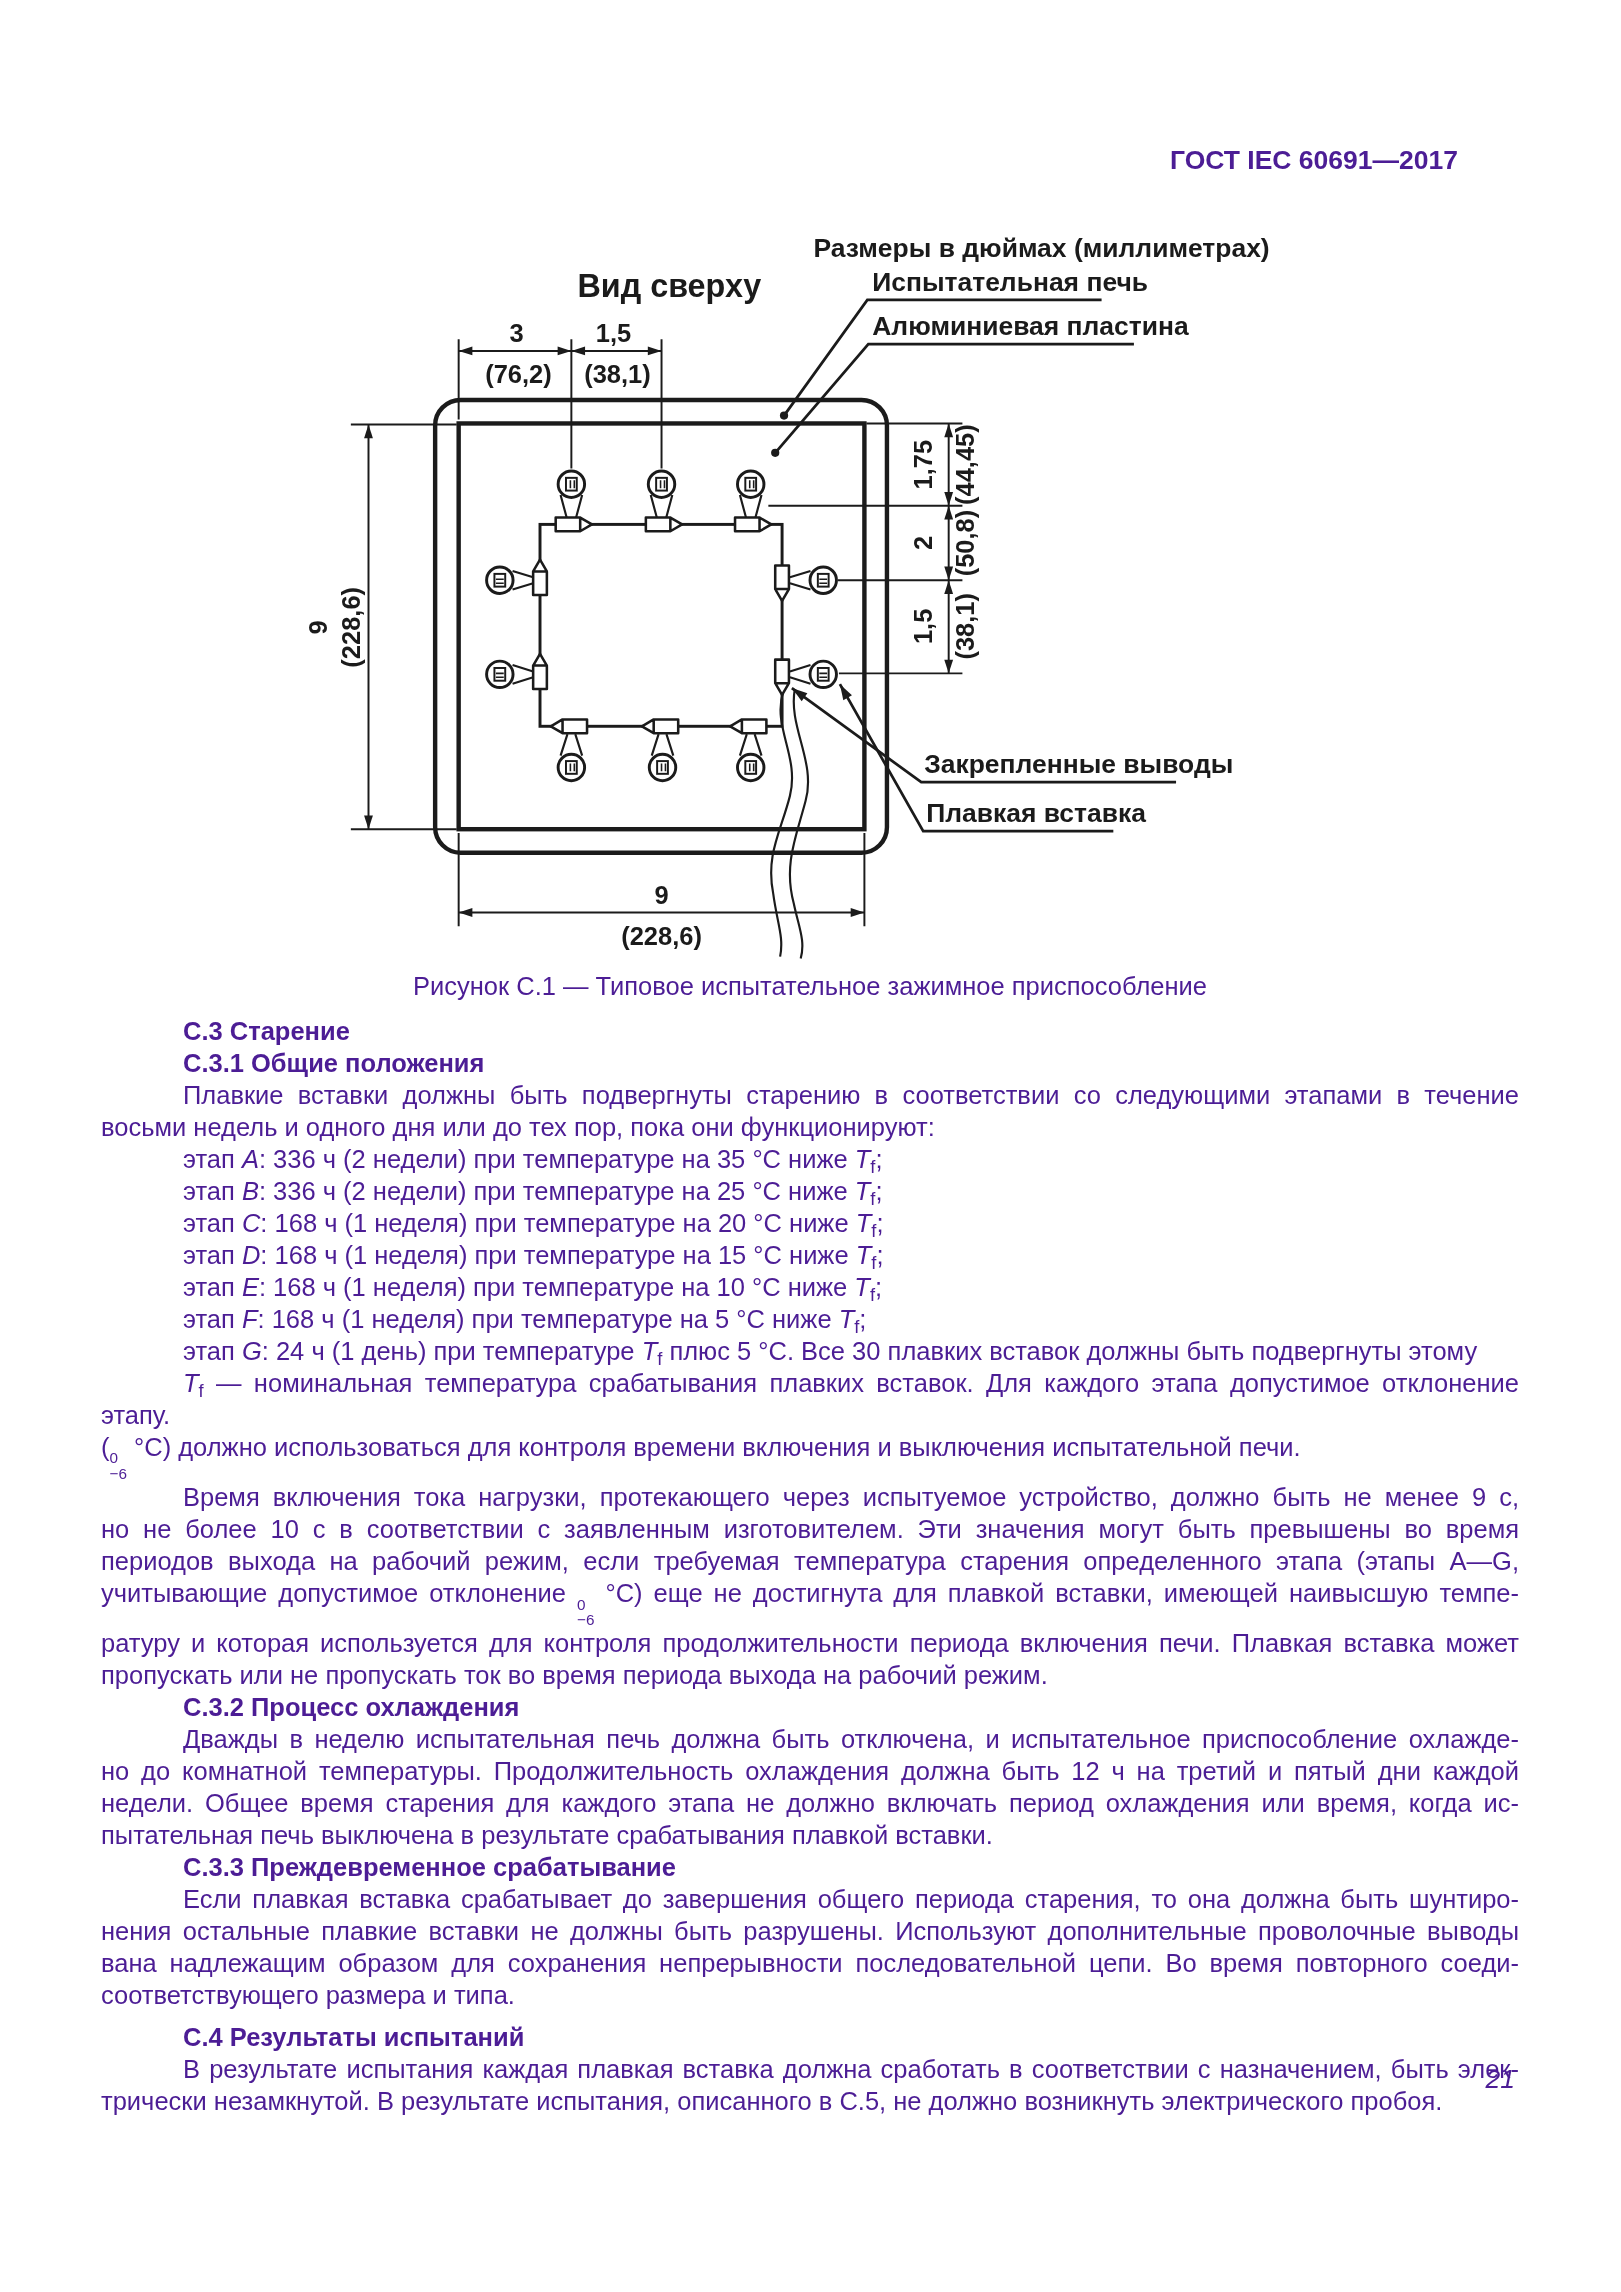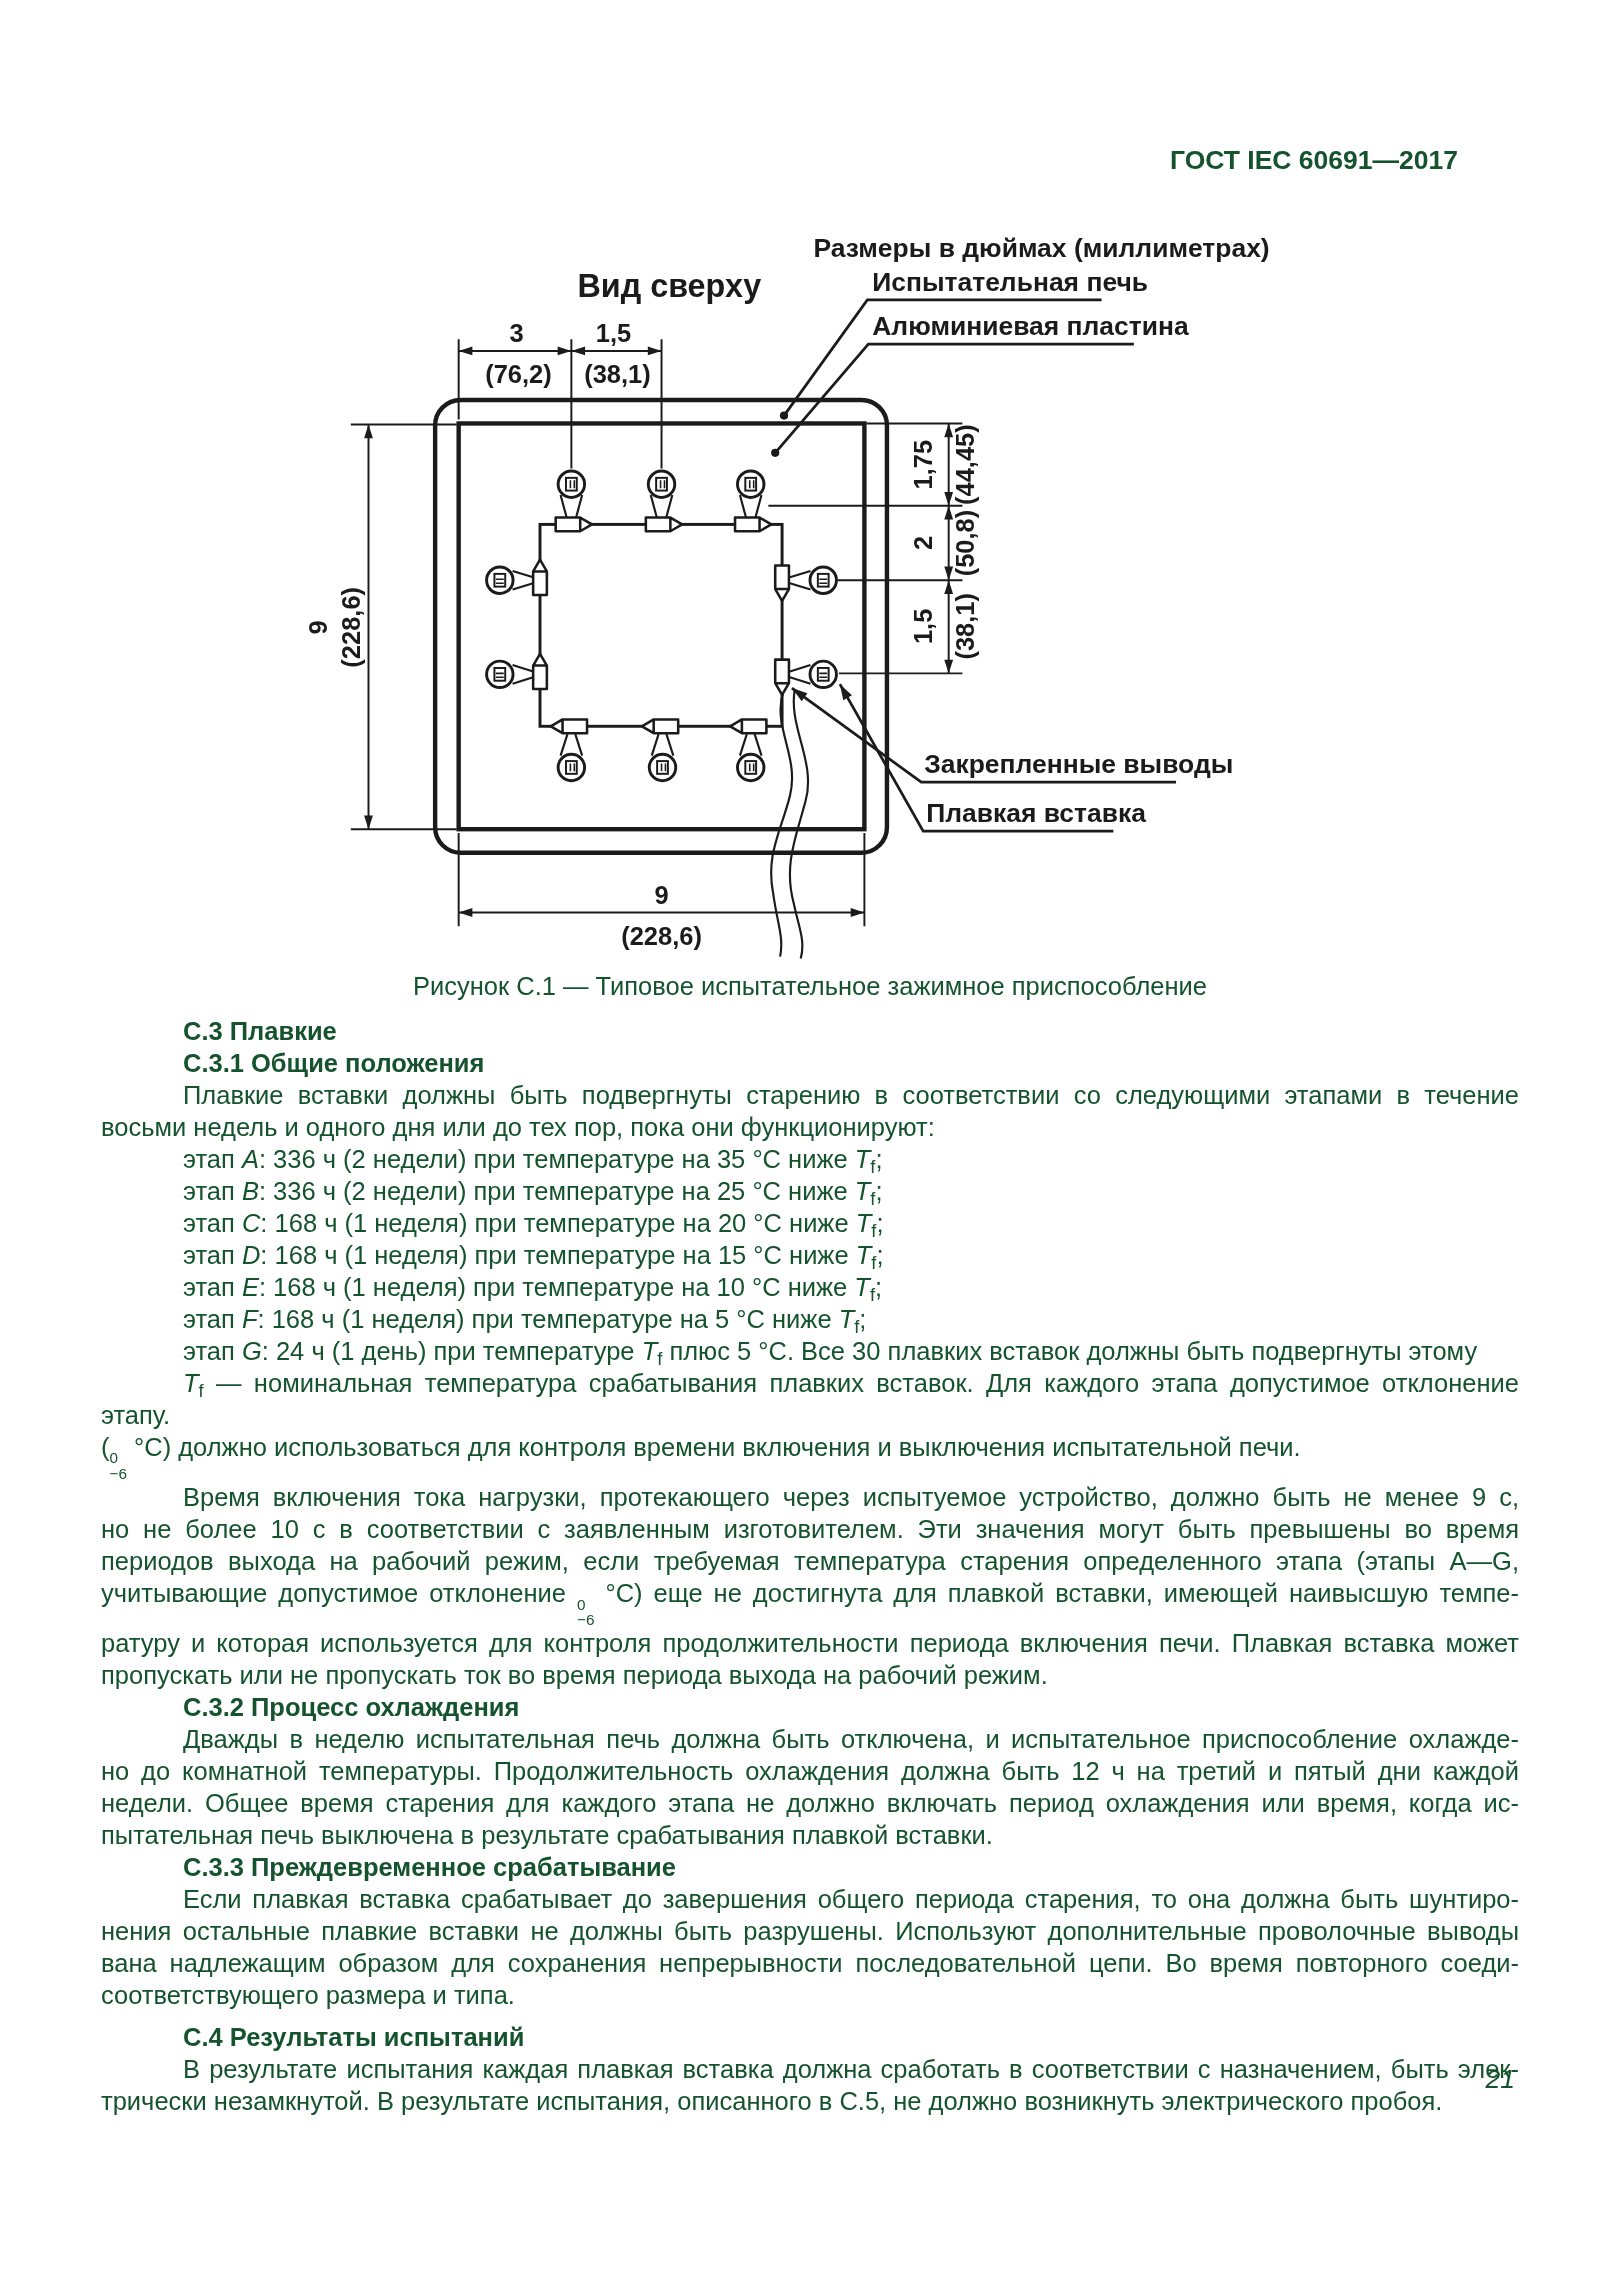--- a/index.html
+++ b/index.html
@@ -1,17 +1,17 @@
 <!DOCTYPE html>
 <html><head>
 <meta charset="utf-8">
 <style>
   html,body{margin:0;padding:0;background:#e8e8e8;}
   .page{position:relative;width:1621px;height:2293px;background:#ffffff;
-        font-family:"Liberation Sans",sans-serif;color:#14532d;overflow:hidden;}
+        font-family:"Liberation Sans",sans-serif;color:#4c1d95;overflow:hidden;}
   .hdr{position:absolute;top:145px;right:163px;font-size:26.5px;font-weight:bold;}
   .pagenum{position:absolute;top:2064px;right:106px;font-size:26.5px;font-style:italic;}
   .figwrap{position:absolute;left:0;top:0;width:1621px;height:990px;}
   .textcol{position:absolute;left:101px;top:958px;width:1418px;font-size:25.5px;line-height:32px;}
   .caption{text-align:center;margin-bottom:12.7px;margin-top:12px;}
   .h{font-weight:bold;padding-left:82px;margin:0;}
   .h.sp{margin-top:9.8px;}
   .line{text-align:left;}
   .fill{text-align:justify;text-align-last:justify;}
   .ind{text-indent:82px;}
@@ -196,21 +196,21 @@
         <text class="svgt" x="945" y="839" style="font-size:27px">Плавкая вставка</text>
         <path class="ld" d="M1136 848 H942 L857 698"></path>
         <path class="ah" d="M857 698 L869.3 709.4 L860.5 714.4 z"></path>
       </g>
     </svg>
   </div>
 
   <div class="textcol">
     <div class="caption">Рисунок С.1 — Типовое испытательное зажимное приспособление</div>
 
-    <div class="h">С.3  Плавкие</div>
+    <div class="h">С.3  Старение</div>
     <div class="h">С.3.1  Общие положения</div>
 
     <div class="line fill ind">Плавкие вставки должны быть подвергнуты старению в соответствии со следующими этапами в течение</div>
     <div class="line">восьми недель и одного дня или до тех пор, пока они функционируют:</div>
 
     <div class="line stage">этап <i>A</i>: 336 ч (2 недели) при температуре на 35 °С ниже <i>T</i><sub>f</sub>;</div>
     <div class="line stage">этап <i>B</i>: 336 ч (2 недели) при температуре на 25 °С ниже <i>T</i><sub>f</sub>;</div>
     <div class="line stage">этап <i>C</i>: 168 ч (1 неделя) при температуре на 20 °С ниже <i>T</i><sub>f</sub>;</div>
     <div class="line stage">этап <i>D</i>: 168 ч (1 неделя) при температуре на 15 °С ниже <i>T</i><sub>f</sub>;</div>
     <div class="line stage">этап <i>E</i>: 168 ч (1 неделя) при температуре на 10 °С ниже <i>T</i><sub>f</sub>;</div>

